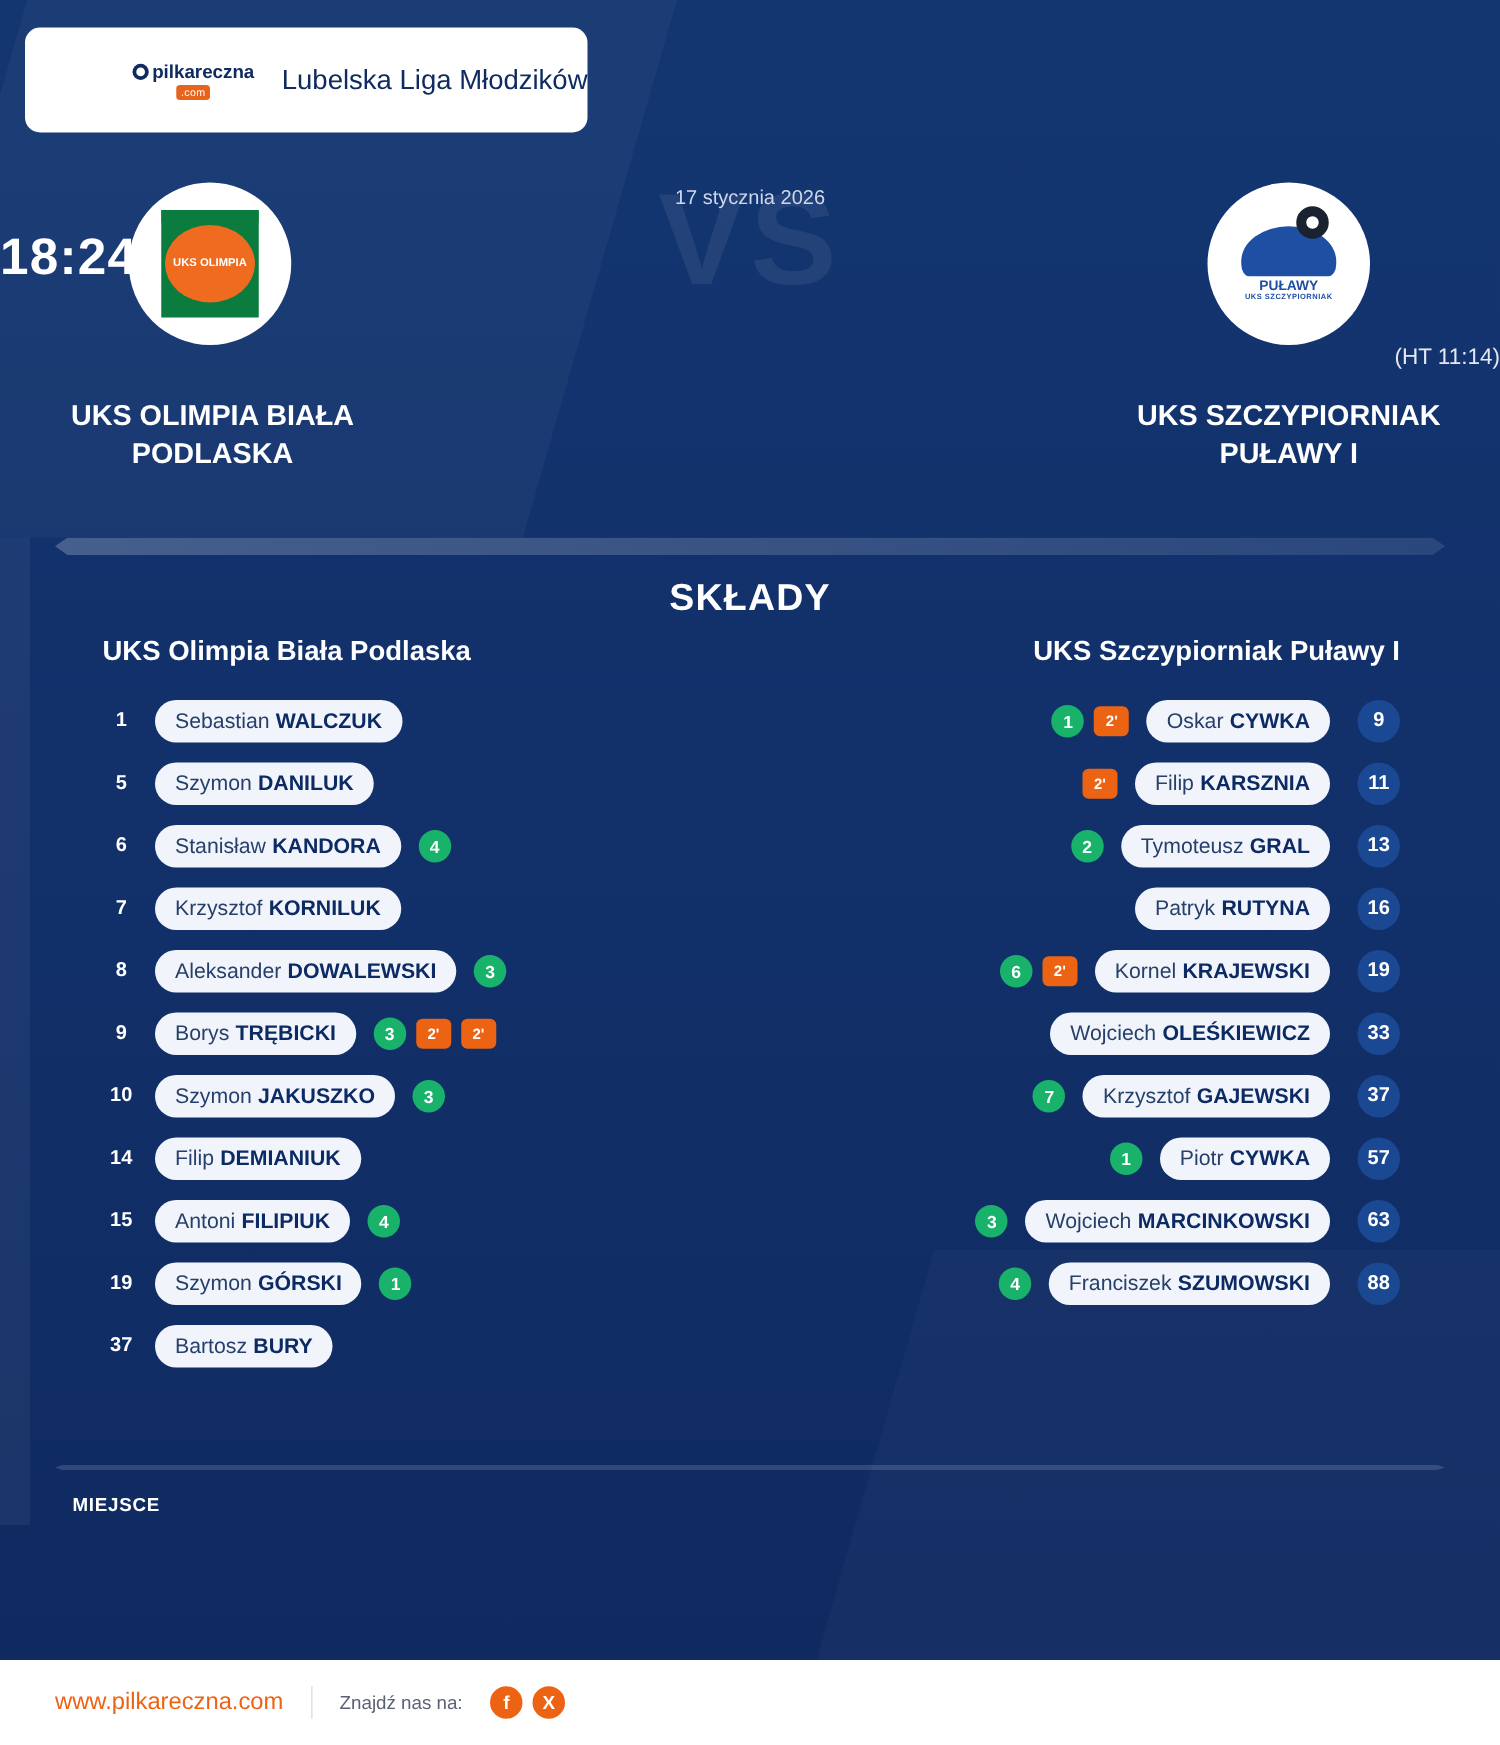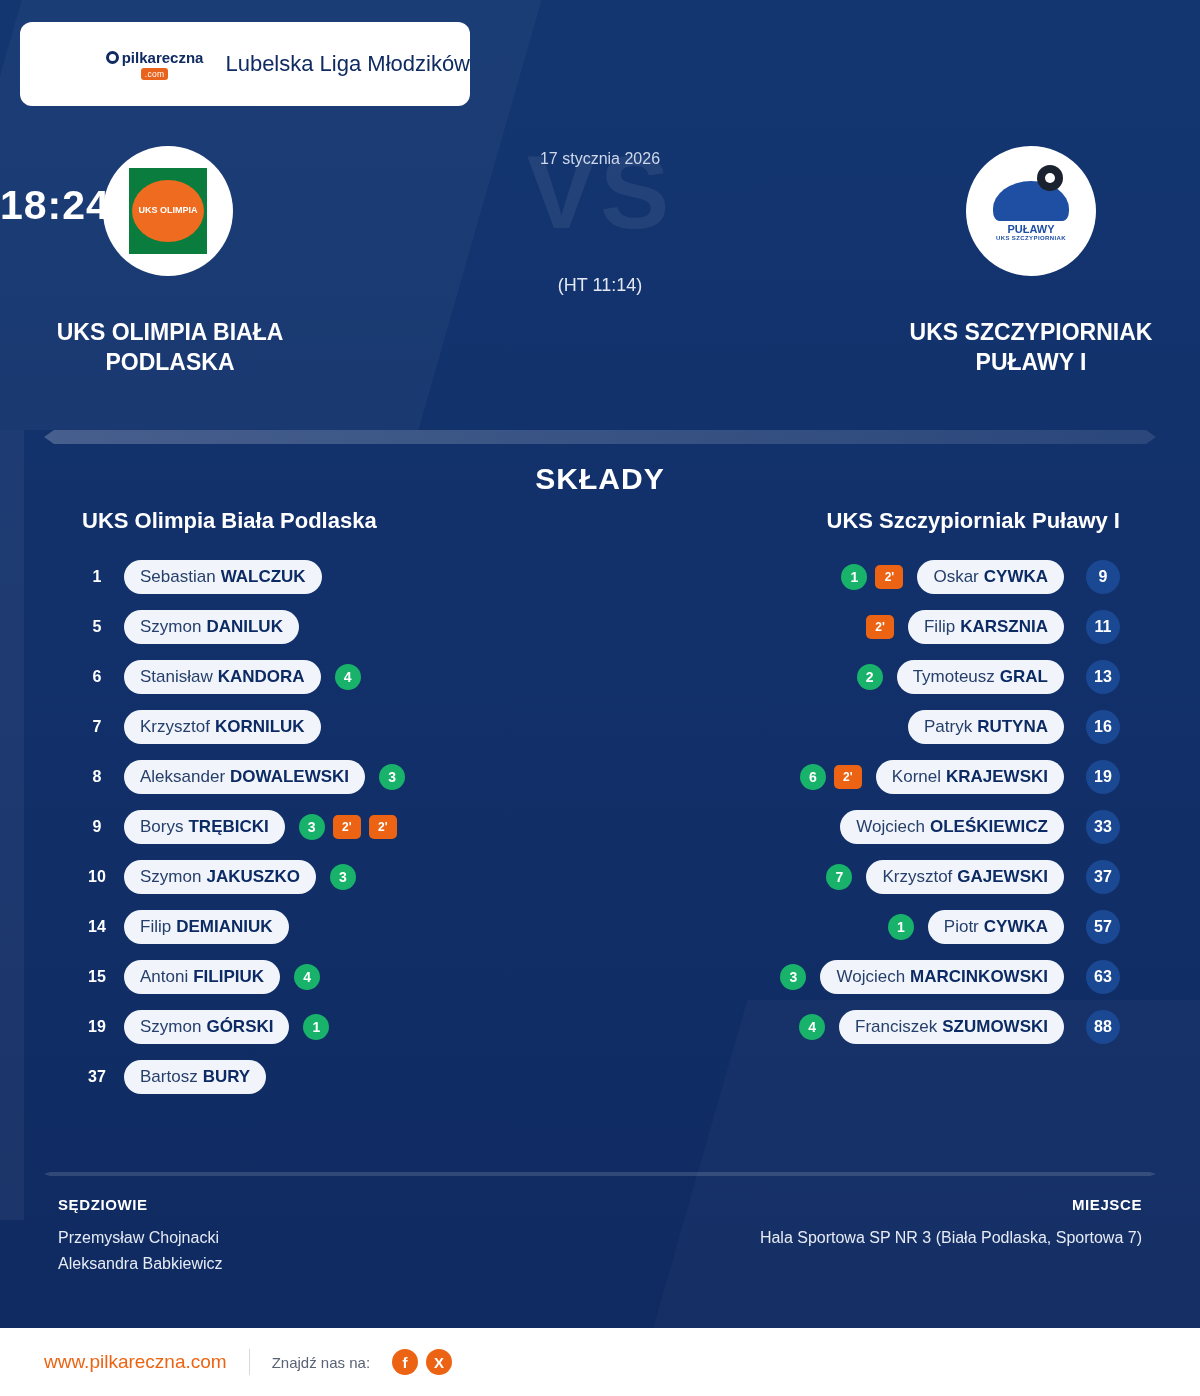--- a/index.html
+++ b/index.html
@@ -79,21 +79,21 @@
     position: absolute; left: 0; right: 0; top: 150px;
     text-align: center; font-size: 16px; color: #cfd8ea;
   }
   .score {
     position: absolute; left: 0; right: 0; top: 182px;
     text-align: left; font-size: 41px; font-weight: bold; color: #ffffff;
     letter-spacing: 1px;
   }
   .halftime {
     position: absolute; left: 0; right: 0; top: 275px;
-    text-align: center; font-size: 18px; color: #e3e8f2;
+    text-align: right; font-size: 18px; color: #e3e8f2;
   }
 
   .crest {
     position: absolute; top: 146px;
     width: 130px; height: 130px; border-radius: 50%;
     background: #ffffff;
     display: flex; align-items: center; justify-content: center;
   }
   .crest.home { left: 103px; }
   .crest.away { left: 966px; }
@@ -441,28 +441,22 @@
             </span>
             <span class="namechip">Franciszek<b>SZUMOWSKI</b></span>
             <span class="num-circle">88</span>
           </div>
         </div>
     </div>
   </div>
 
   <div class="info-divider"></div>
   <div class="info">
-    <div class="info-left">
-      <div class="info-h">SĘDZIOWIE</div>
-      <div class="info-l">Przemysław Chojnacki</div>
-      <div class="info-l">Aleksandra Babkiewicz</div>
-    </div>
     <div class="info-right">
       <div class="info-h">MIEJSCE</div>
-      <div class="info-l">Hala Sportowa SP NR 3 (Biała Podlaska, Sportowa 7)</div>
     </div>
   </div>
 
   <div class="bottombar">
     <div class="site">www.pilkareczna.com</div>
     <div class="vline"></div>
     <div class="findus">Znajdź nas na:</div>
     <div class="soc-wrap">
       <div class="soc fb">f</div>
       <div class="soc x">X</div>

